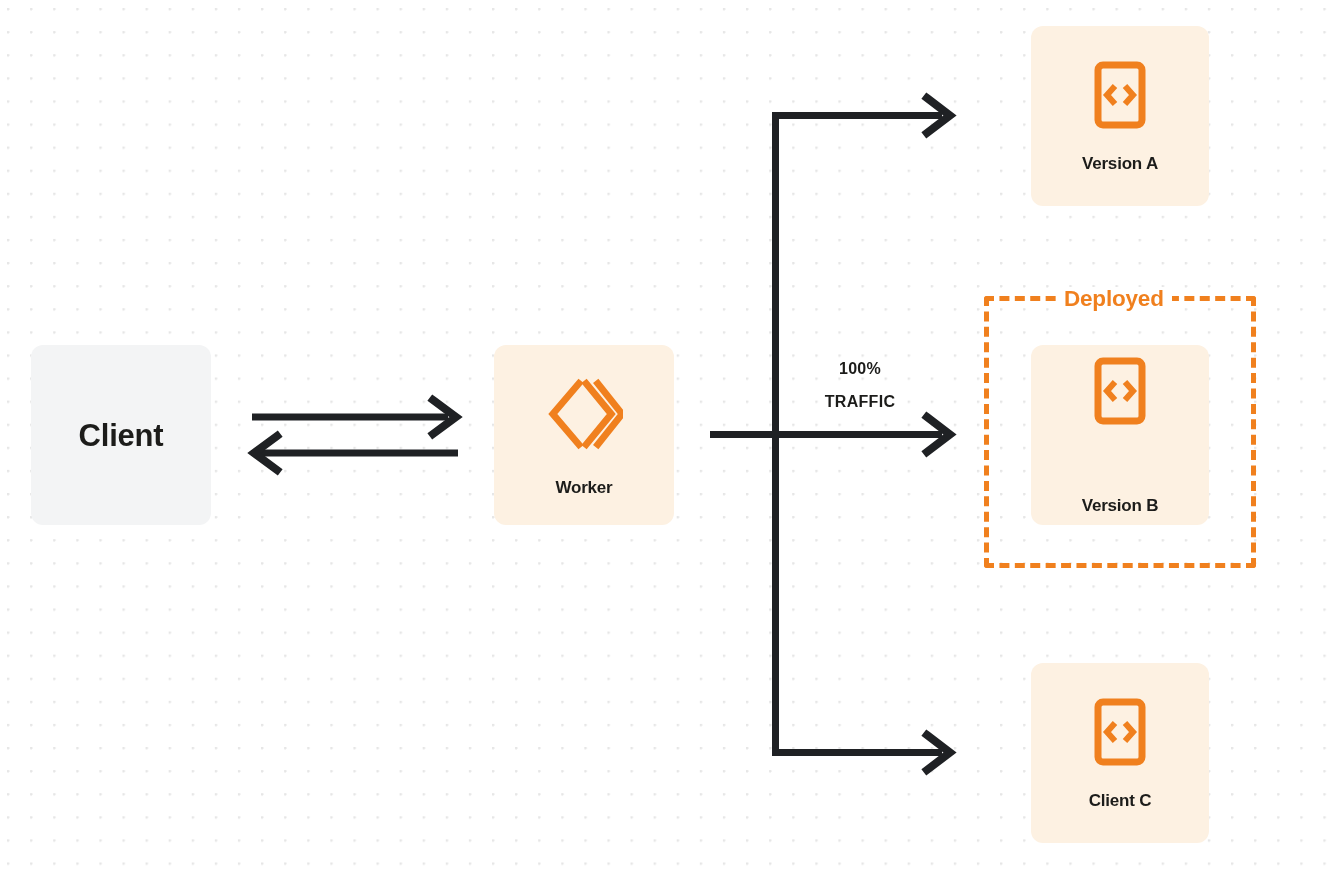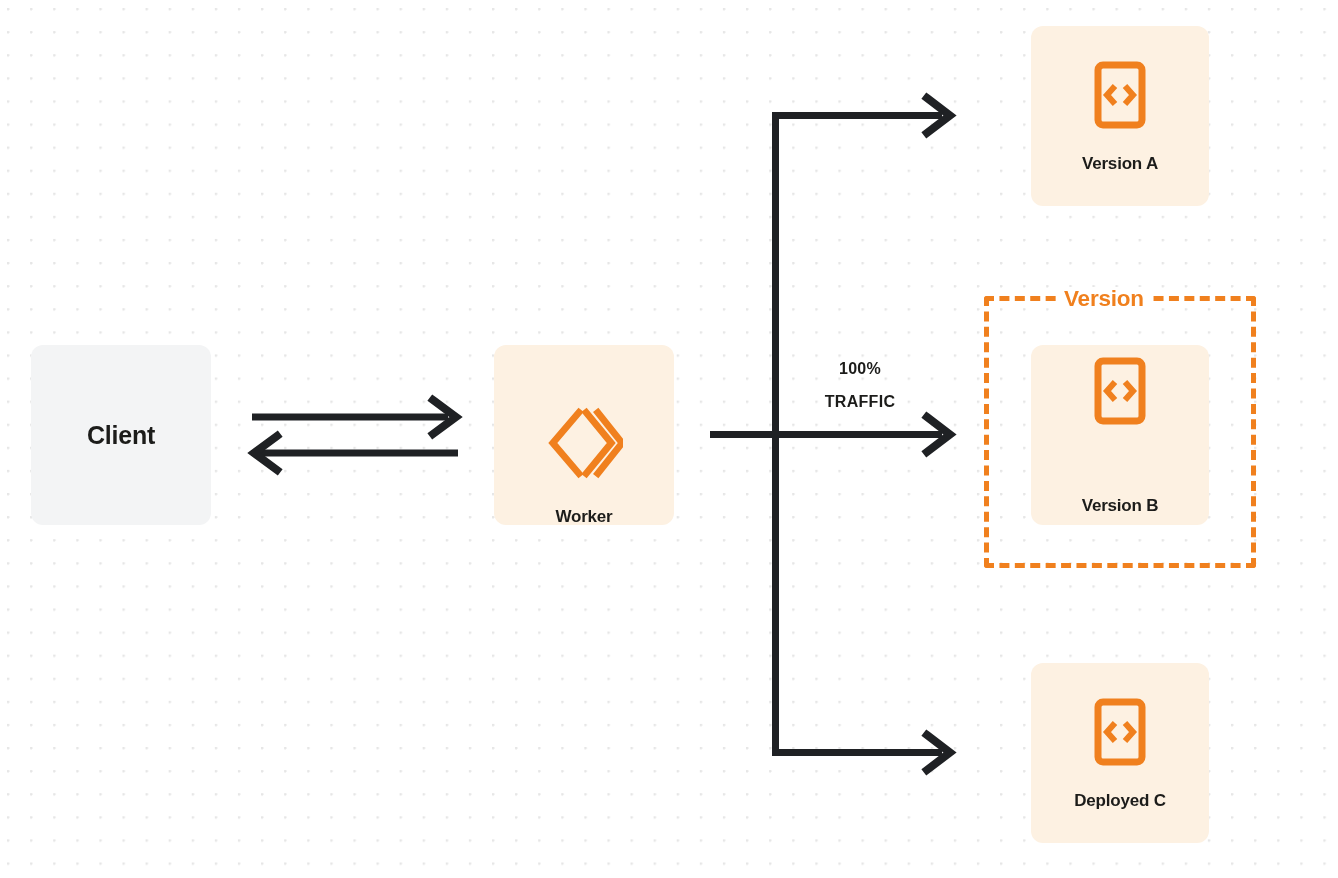--- a/index.html
+++ b/index.html
@@ -36,41 +36,40 @@
     width: 180px;
     height: 180px;
     background: #f3f4f5;
   }
   .node-worker {
     left: 494px;
     top: 345px;
     width: 180px;
     height: 180px;
     background: #fdf1e2;
-    justify-content: flex-end;
   }
   .node-version {
     left: 1031px;
     width: 178px;
     height: 180px;
     background: #fdf1e2;
   }
   .node-va { top: 26px; }
   .node-vb { top: 345px; gap: 46px; }
   .node-vc { top: 663px; }
 
   .node-label {
     font-size: 17px;
     font-weight: bold;
     color: #1c1c1a;
     letter-spacing: -0.2px;
     line-height: 1;
   }
   .node-client .node-label {
-    font-size: 25px;
+    font-size: 31px;
   }
   .node-worker .node-label,
   .node-version .node-label {
     margin-top: 26px;
   }
 
   .icon-code {
     width: 52px;
     height: 68px;
     display: block;
@@ -183,21 +182,21 @@
 
         <polyline points="40,6 68,40 40,74" fill="none" stroke="#f0801e" stroke-width="7" stroke-linejoin="miter" stroke-linecap="butt"></polyline>
 
         <polyline points="52,6 79,40 52,74" fill="none" stroke="#f0801e" stroke-width="7" stroke-linejoin="miter" stroke-linecap="butt"></polyline>
       </svg>
     </span>
     <div class="node-label">Worker</div>
   </div>
 
   <div class="deployed-group"></div>
-  <div class="deployed-label">Version</div>
+  <div class="deployed-label">Deployed</div>
 
   <div class="node node-version node-va">
     <span>
       <svg class="icon-code" viewBox="0 0 52 68">
         <rect x="4" y="4" width="44" height="60" rx="5" ry="5" fill="none" stroke="#f0801e" stroke-width="7"></rect>
         <polyline points="21,25 13,34 21,43" fill="none" stroke="#f0801e" stroke-width="6" stroke-linecap="butt" stroke-linejoin="miter"></polyline>
         <polyline points="31,25 39,34 31,43" fill="none" stroke="#f0801e" stroke-width="6" stroke-linecap="butt" stroke-linejoin="miter"></polyline>
       </svg>
     </span>
     <div class="node-label">Version A</div>
@@ -215,16 +214,16 @@
   </div>
 
   <div class="node node-version node-vc">
     <span>
       <svg class="icon-code" viewBox="0 0 52 68">
         <rect x="4" y="4" width="44" height="60" rx="5" ry="5" fill="none" stroke="#f0801e" stroke-width="7"></rect>
         <polyline points="21,25 13,34 21,43" fill="none" stroke="#f0801e" stroke-width="6" stroke-linecap="butt" stroke-linejoin="miter"></polyline>
         <polyline points="31,25 39,34 31,43" fill="none" stroke="#f0801e" stroke-width="6" stroke-linecap="butt" stroke-linejoin="miter"></polyline>
       </svg>
     </span>
-    <div class="node-label">Deployed C</div>
+    <div class="node-label">Client C</div>
   </div>
 
 </div>
 
 </body></html>

